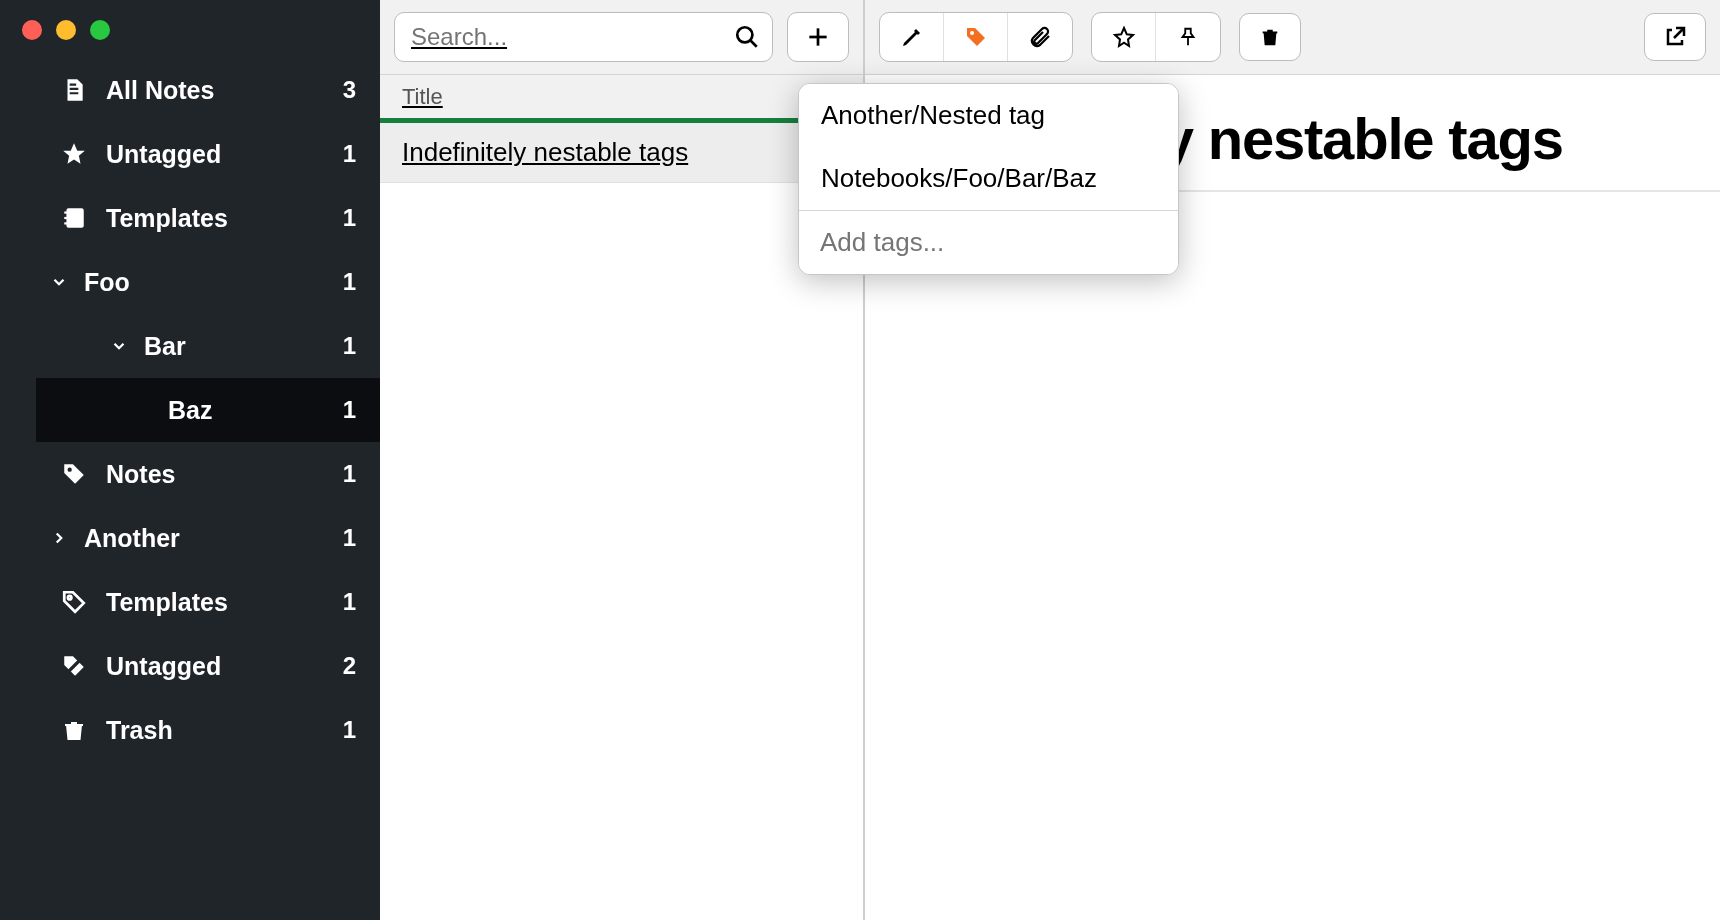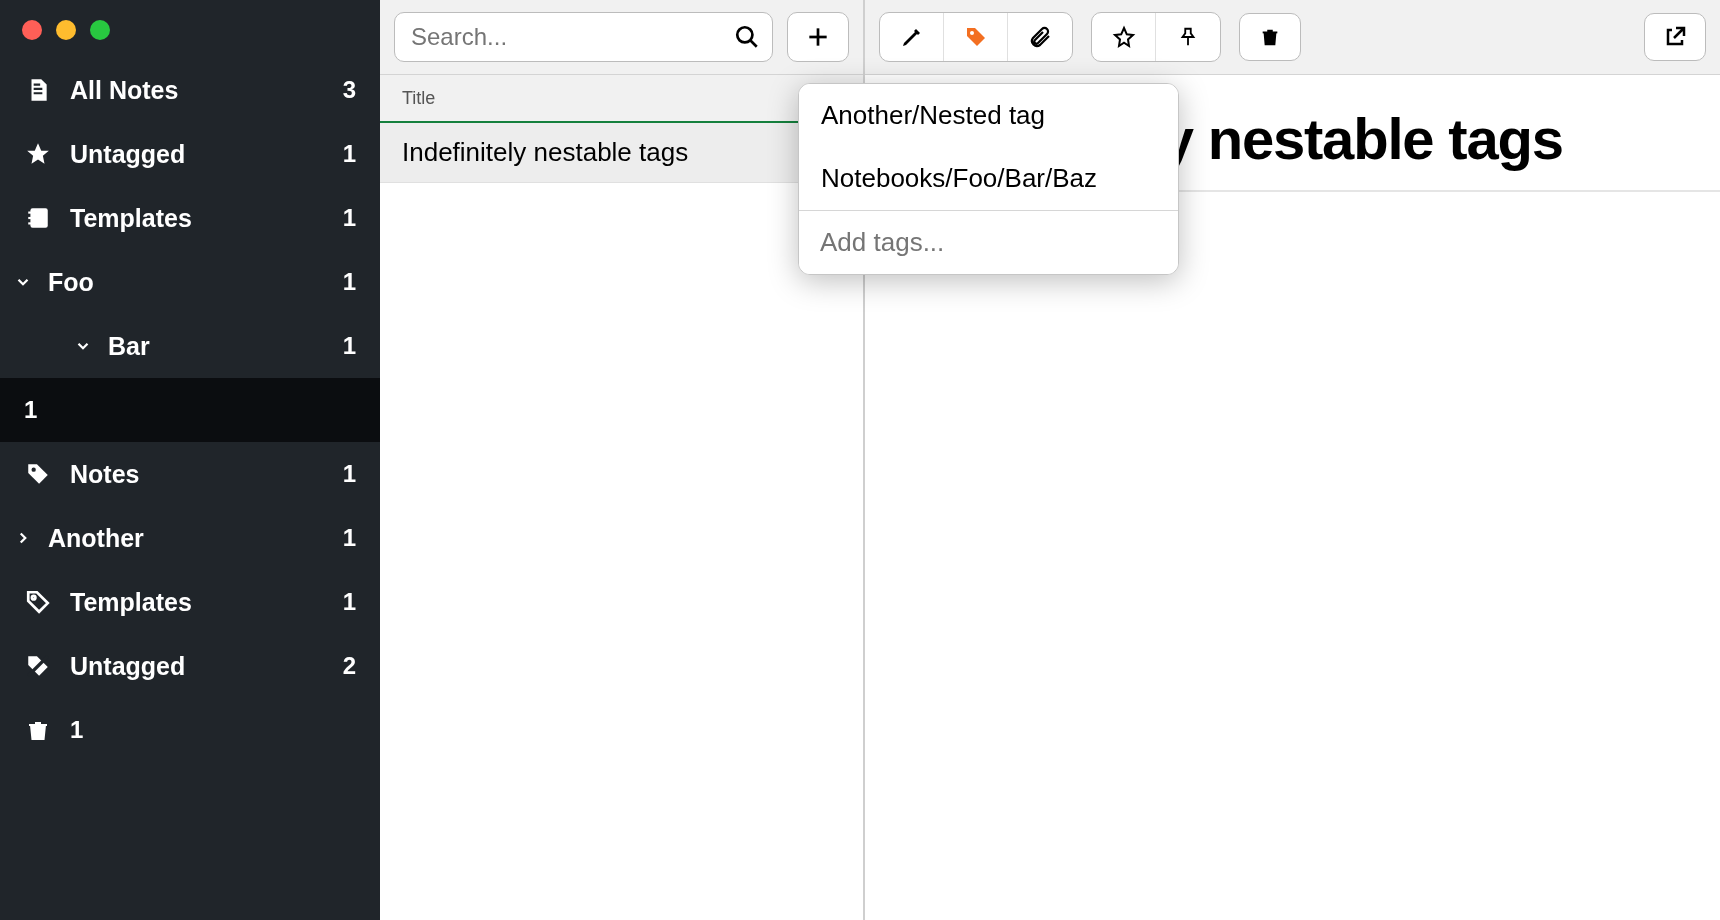--- a/index.html
+++ b/index.html
@@ -34,20 +34,21 @@
   .wc-yellow { background:#febc2e; }
   .wc-green { background:#28c840; }
 
   .side-item {
     display:flex;
     align-items:center;
     height:64px;
     padding:0 24px;
     cursor:pointer;
     white-space:nowrap;
+    margin-left:36px;
   }
   .side-item.selected { background:#0b0d10; }
   .side-item .icon-box {
     width:28px; height:28px;
     margin-right:18px;
     display:flex; align-items:center; justify-content:center;
     flex:0 0 28px;
   }
   .side-item .chevron {
     width:22px; height:22px;
@@ -64,20 +65,21 @@
   .indent-3 .label { padding-left:108px; }
 
   
   .list-pane {
     flex:0 0 485px;
     width:485px;
     border-right:2px solid #cfcfcf;
     display:flex;
     flex-direction:column;
     background:#fff;
+    text-decoration:underline;
   }
   .list-toolbar {
     height:75px;
     background:#f1f1f1;
     border-bottom:1px solid #d4d4d4;
     display:flex;
     align-items:center;
     padding:0 14px;
     gap:14px;
   }
@@ -104,26 +106,26 @@
     background:#fff;
     border:1px solid #bcbcbc;
     border-radius:10px;
     display:flex; align-items:center; justify-content:center;
     cursor:pointer;
   }
 
   .list-header {
     height:48px;
     background:#f1f1f1;
-    border-bottom:2px solid #15803d;
+    border-bottom:5px solid #15803d;
     display:flex;
     align-items:center;
     padding:0 22px;
     color:#555;
-    font-size:18px;
+    font-size:22px;
   }
 
   .note-row {
     height:60px;
     display:flex;
     align-items:center;
     padding:0 22px;
     font-size:26px;
     border-bottom:1px solid #e0e0e0;
     cursor:pointer;
@@ -280,20 +282,21 @@
     <span class="chevron">
       <svg width="18" height="18" viewBox="0 0 24 24" fill="none" stroke="#fff" stroke-width="3">
           <polyline points="6 9 12 15 18 9"></polyline>
         </svg>
     </span>
     <span class="label">Bar</span>
     <span class="count">1</span>
   </div>
 
   <div class="side-item indent-3 selected">
+    <span class="label">Baz</span>
     <span class="count">1</span>
   </div>
 
   <div class="side-item">
     <span class="icon-box">
       <svg width="26" height="26" viewBox="0 0 24 24" fill="#fff">
           <path d="M3 3h8l10 10-8 8L3 11z"></path>
           <circle cx="8" cy="8" r="2" fill="#20252a"></circle>
         </svg>
     </span>
@@ -333,20 +336,21 @@
     <span class="count">2</span>
   </div>
 
   <div class="side-item">
     <span class="icon-box">
       <svg width="24" height="26" viewBox="0 0 24 24" fill="#fff">
           <path d="M4 7h16l-1.5 15h-13zM9 4h6v3H9z"></path>
           <rect x="3" y="6" width="18" height="2"></rect>
         </svg>
     </span>
+    <span class="label">Trash</span>
     <span class="count">1</span>
   </div>
 </div>
 
 <div class="list-pane">
   <div class="list-toolbar">
     <div class="search-wrap">
       <input type="text" placeholder="Search..." style="">
       <span>
         <svg width="26" height="26" viewBox="0 0 24 24" fill="none" stroke="#000" stroke-width="2.5">

